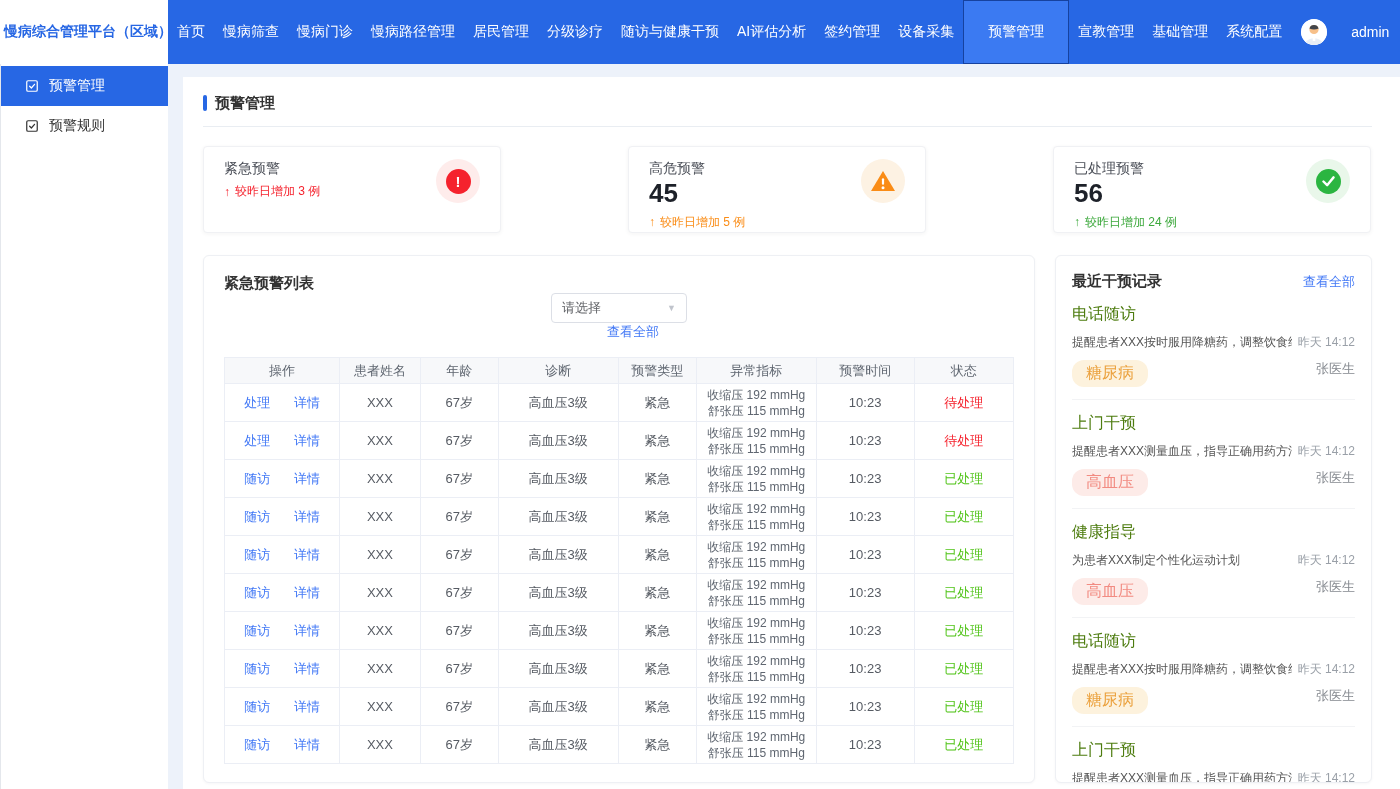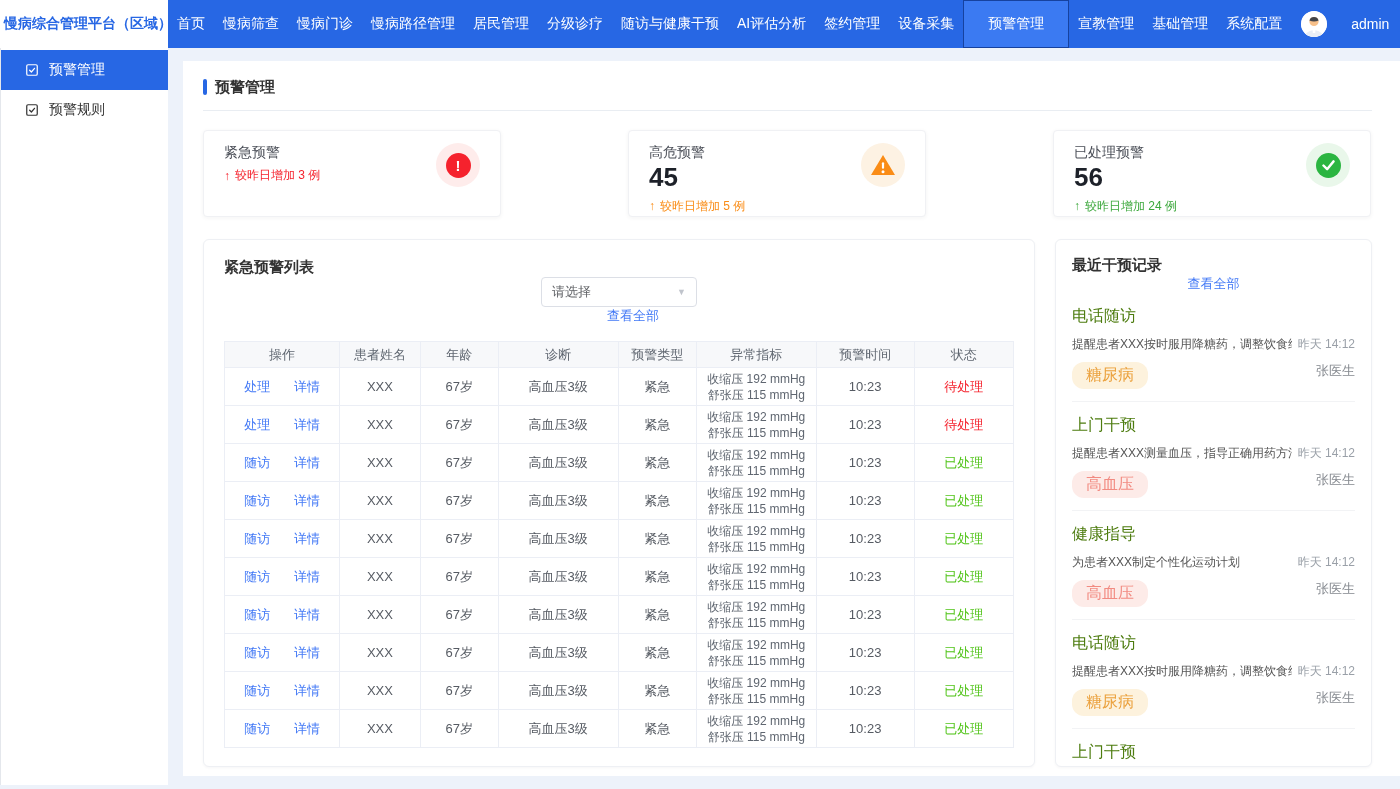--- a/index.html
+++ b/index.html
@@ -1,20 +1,20 @@
 <!DOCTYPE html>
 <html><head>
 <meta charset="utf-8">
 <style>
   * { margin:0; padding:0; box-sizing:border-box; }
   html,body { width:1400px; height:789px; overflow:hidden; }
   body { font-family:"Liberation Sans","DejaVu Sans",sans-serif; background:#edf2fa; font-size:14px; color:#333; }
 
   
-  .topnav { height:48px; background:#2767e4; display:flex; align-items:stretch; overflow:hidden; }
+  .topnav { height:64px; background:#2767e4; display:flex; align-items:stretch; overflow:hidden; }
   .brand { width:168px; flex:none; background:#fff; color:#2767e4; font-size:14px; font-weight:bold;
            display:flex; align-items:center; padding:0 4px; white-space:nowrap; overflow:hidden; }
   .nav-items { display:flex; align-items:stretch; flex:none; }
   .nav-item { display:flex; align-items:center; padding:0 9px; color:#fff; font-size:14px; font-weight:500;
               cursor:pointer; white-space:nowrap; }
   .nav-item.active { background:#3b7af2; border:1px solid #16429f; padding:0 24px; }
   .user-block { margin-left:auto; display:flex; align-items:center; gap:24px; padding:8px 10px; flex:none; }
   .avatar { width:26px; height:26px; border-radius:50%; overflow:hidden; flex:none; cursor:pointer; background:#fff; }
   .user-name { color:#fff; font-size:14px; cursor:pointer; }
   .caret { color:#fff; font-size:9px; cursor:pointer; }
@@ -55,37 +55,37 @@
   .dot-red { background:#f5222d; } .dot-green { background:#2bb541; }
 
   
   .content-row { display:flex; gap:20px; margin-top:22px; height:528px; }
   .card { background:#fff; border:1px solid #eef0f4; border-radius:6px; box-shadow:0 1px 3px rgba(31,35,41,.04); }
   .table-card { width:832px; flex:none; padding:18px 20px; overflow:hidden; }
   .records-card { width:317px; flex:none; padding:16px 16px; overflow:hidden; }
 
   .table-head { display:flex; align-items:center;flex-direction:column; }
   .section-title { font-size:15px; font-weight:bold; color:#333; margin-right:auto; }
-  .select-box { width:156px; height:30px; border:1px solid #dcdfe6; border-radius:4px; display:flex;
+  .select-box { width:136px; height:30px; border:1px solid #dcdfe6; border-radius:4px; display:flex;
                 align-items:center; padding:0 10px; font-size:13px; color:#606266; cursor:pointer; background:#fff;text-align:center; }
   .select-caret { margin-left:auto; color:#c0c4cc; font-size:9px; }
   .link { color:#4379f6; font-size:13px; cursor:pointer; text-decoration:none; white-space:nowrap; }
   .table-head .link { margin-left:28px; }
 
   table.alerts { width:100%; border-collapse:collapse; margin-top:16px; table-layout:fixed; }
   .alerts th { background:#f7f8fa; border:1px solid #ebeef5; height:26px; font-size:13px; font-weight:500;
                color:#5f6670; text-align:center; }
   .alerts td { border:1px solid #ebeef5; height:38px; font-size:13px; color:#565b63; text-align:center;
                padding:2px 4px; }
   .ind-line { display:block; font-size:12px; line-height:16px; color:#5f6670; }
   .cell-links .link { margin:0 10px; }
   .status-pending { color:#f5222d; } .status-done { color:#52c41a; }
 
   
-  .records-head { display:flex; align-items:center; justify-content:space-between;flex-direction:column; }
+  .records-head { display:flex; align-items:center; justify-content:space-between; }
   .record-item { padding:13px 0 12px 0; border-bottom:1px solid #f2f3f5; }
   .record-item:last-child { border-bottom:none; }
   .rec-type { font-size:16px; color:#4d7c0f; }
   .rec-line { display:flex; justify-content:space-between; align-items:flex-start; margin-top:9px; gap:6px; }
   .rec-desc { font-size:12px; color:#555; flex:1; white-space:nowrap; overflow:hidden; }
   .rec-time { font-size:12px; color:#9aa0a8; white-space:nowrap; }
   .rec-doctor { font-size:13px; color:#85898f; }
   .tag { display:inline-block; font-size:16px; padding:3px 14px; border-radius:12px; }
   .tag-diabetes { background:#fdf2dd; color:#eba13d; }
   .tag-hyper { background:#fdebe8; color:#f28b82; }

